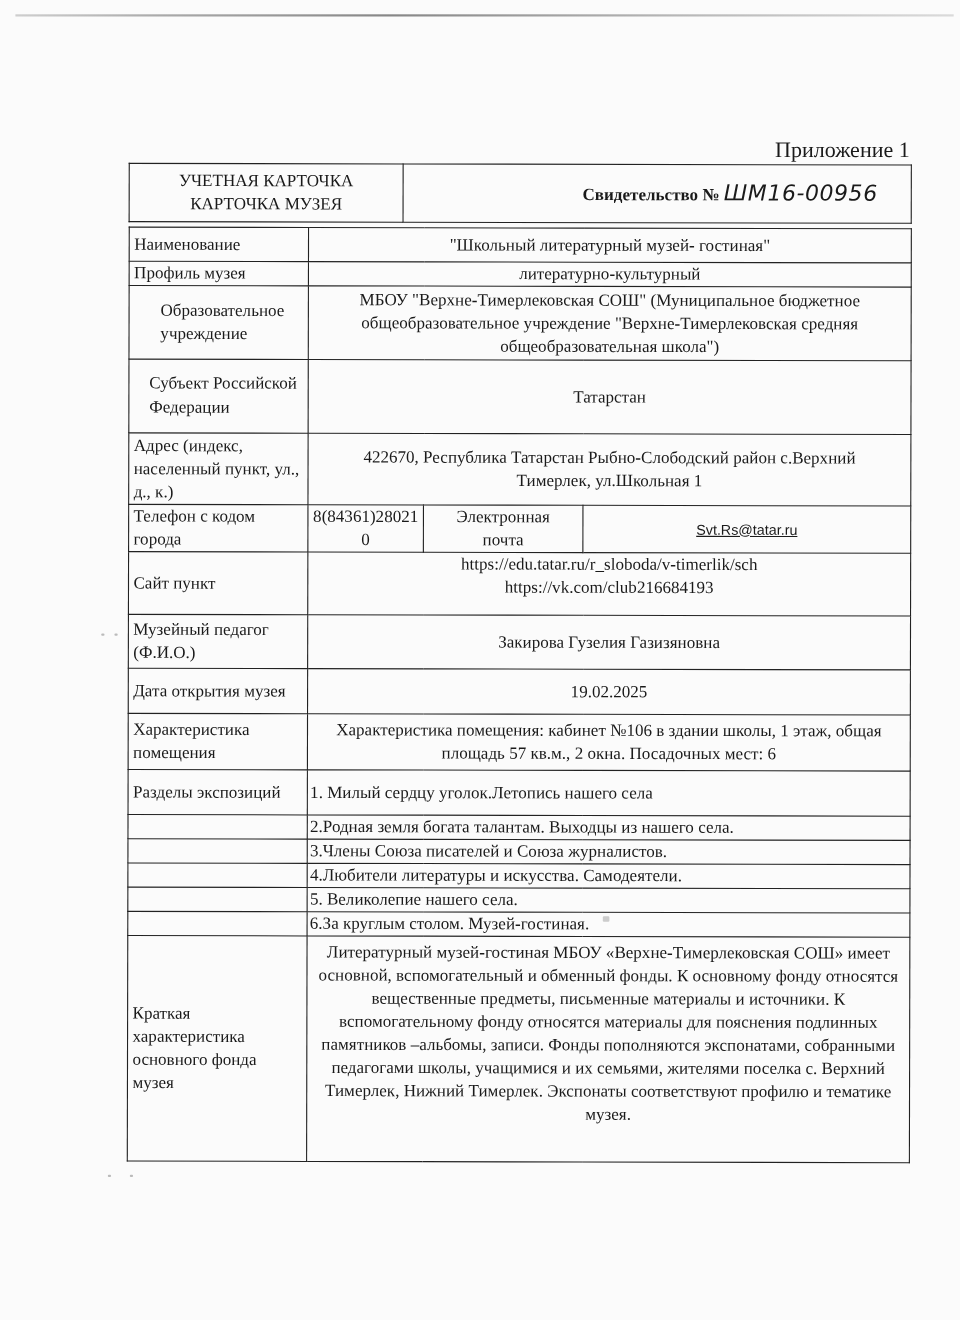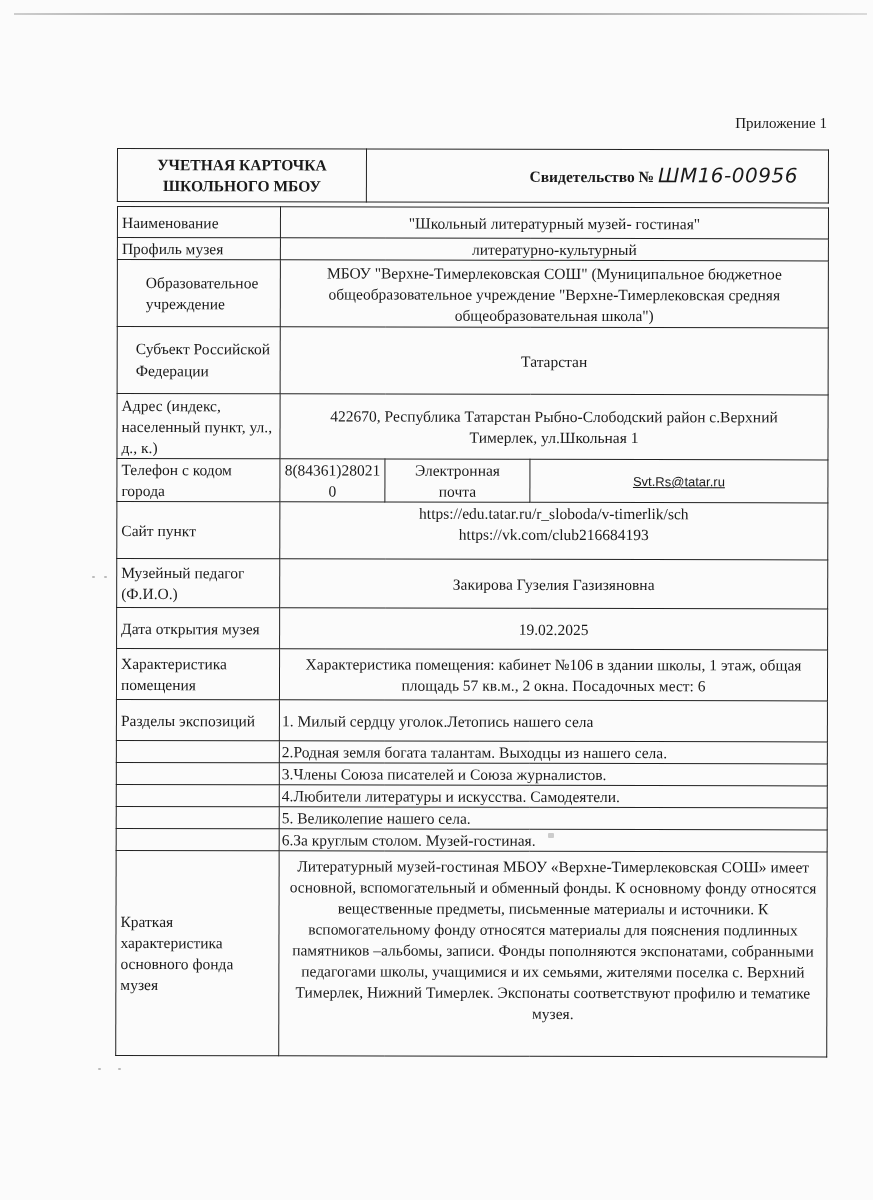--- a/index.html
+++ b/index.html
@@ -19,23 +19,23 @@
       position: absolute;
       left: 14px;
       right: 6px;
       top: 13px;
       height: 2px;
       background: linear-gradient(to right, #bbb 0%, #888 15%, #555 40%, #999 70%, #ccc 100%);
       opacity: 0.7;
     }
     .appendix {
       position: absolute;
-      top: 115px;
+      top: 126px;
       right: 46px;
-      font-size: 15px;
+      font-size: 20px;
     }
     .card {
       position: absolute;
       left: 117px;
       top: 148px;
       width: 712px;
       border-collapse: collapse;
       transform: rotate(0.12deg);
       transform-origin: top left;
     }
@@ -47,21 +47,21 @@
       padding: 0 4px;
     }
     .card td.label {
       width: 130px;
       text-align: left;
     }
     .card td.value {
       text-align: center;
     }
     .title-cell {
-      font-weight: bold;
+      font-weight: normal;
       text-align: center;
       font-size: 16px;
       line-height: 22px;
       height: 52px;
     }
     .cert-cell {
       text-align: right !important;
       padding-right: 30px !important;
       font-weight: bold;
     }
@@ -112,21 +112,21 @@
 
 <div class="scan-line"></div>
 
 <div class="appendix">Приложение 1</div>
 
 <table class="card">
   <tbody>
       <tr>
     <td class="title-cell" colspan="1" style="width:240px;">
       <div>УЧЕТНАЯ КАРТОЧКА</div>
-      <div>ШКОЛЬНОГО МБОУ</div>
+      <div>КАРТОЧКА МУЗЕЯ</div>
     </td>
     <td class="cert-cell" colspan="3">
       <span>Свидетельство №</span>
       <span class="cert-number">ШМ16-00956</span>
     </td>
   </tr>
 </tbody>
   </table>
 
 <table class="card" style="top:206px;">

